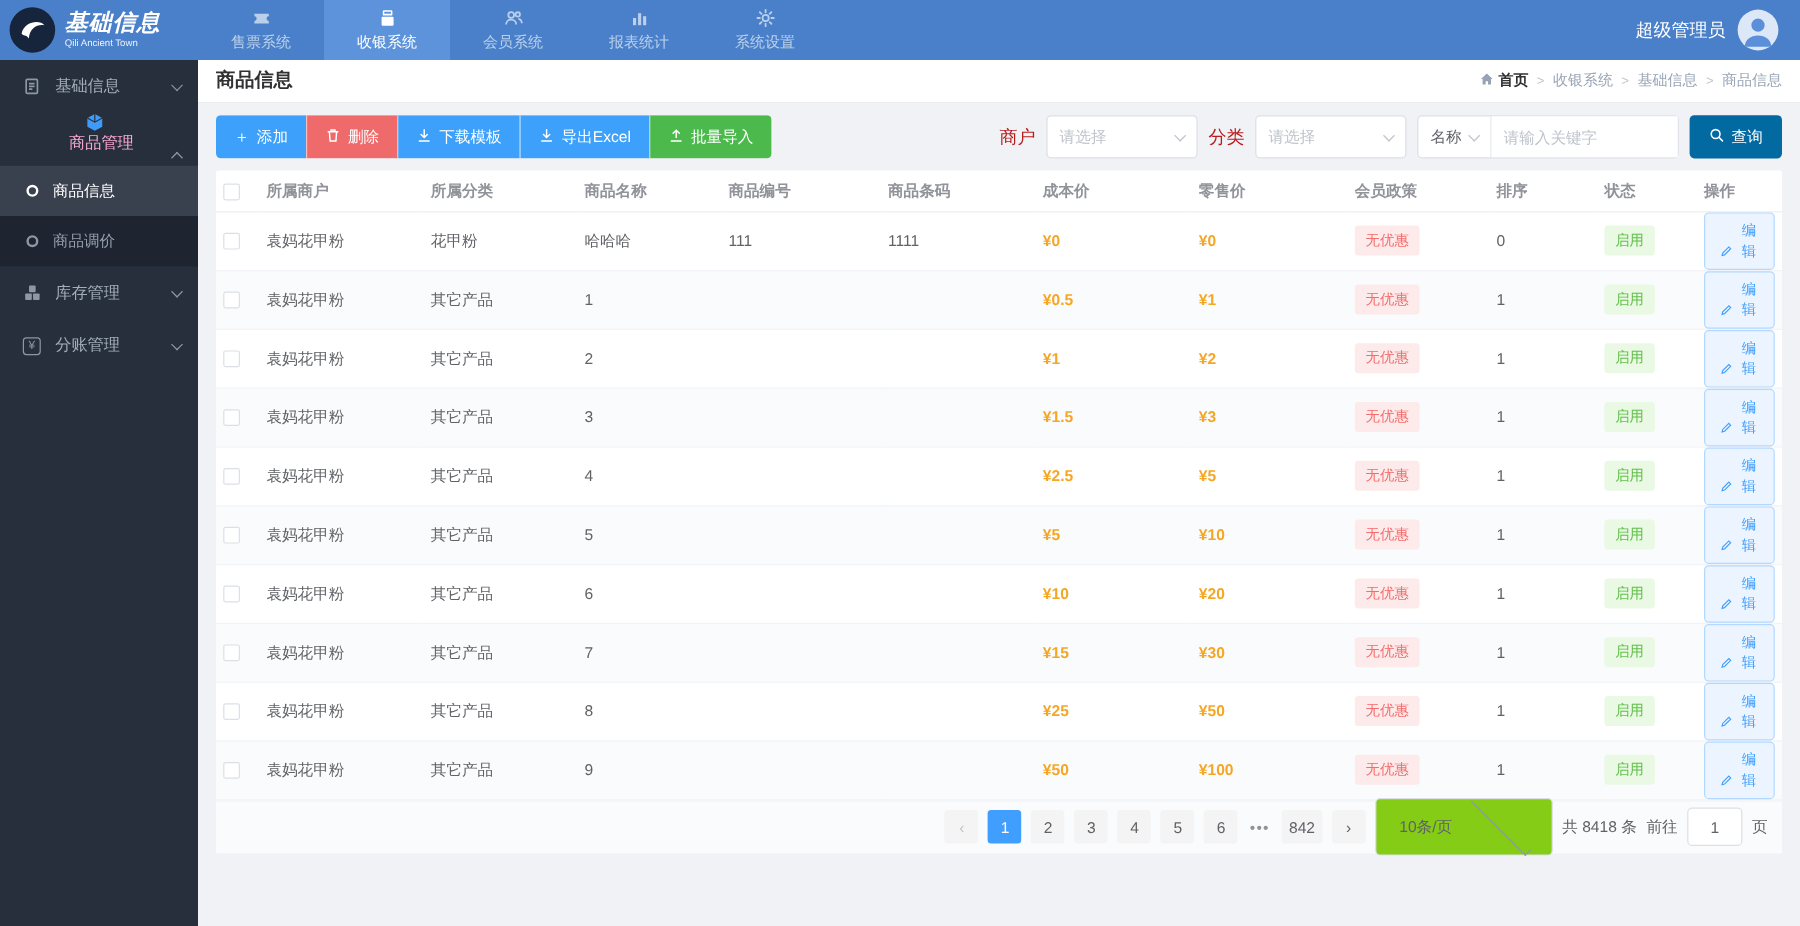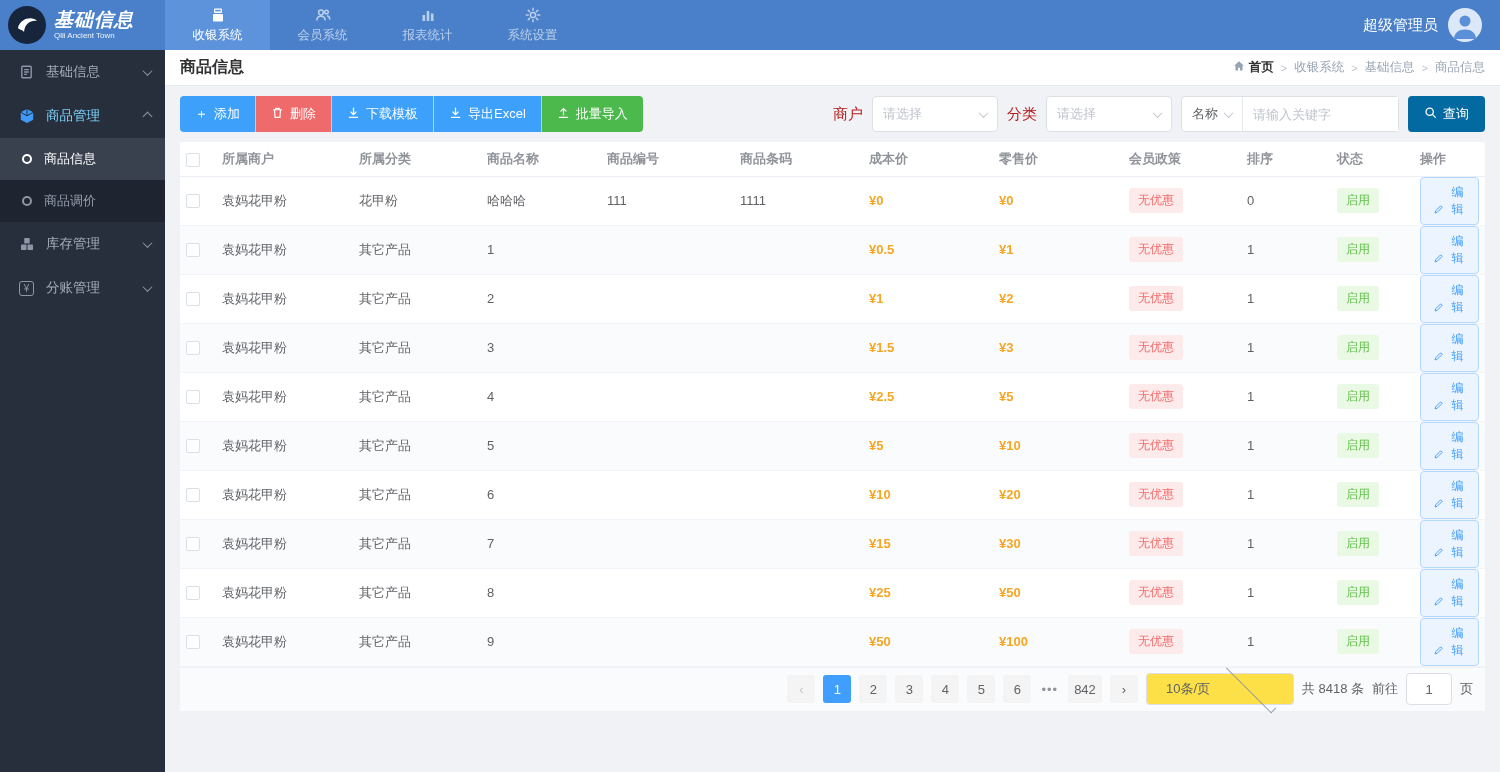--- a/index.html
+++ b/index.html
@@ -18,21 +18,21 @@
   .nav-item.active { background:#5d93da; color:#fff; }
   .nav-item svg { display:block; }
   .topbar-user { margin-left:auto; display:flex; align-items:center; gap:10px; padding-right:18px; color:#fff; font-size:15px; }
   .avatar { width:34px; height:34px; border-radius:50%; background:#dce8f8; display:flex; align-items:center; justify-content:center; overflow:hidden; }
 
   
   .layout { display:flex; height:722px; }
   .sidebar { width:165px; background:#272f3c; flex:0 0 auto; }
   .menu-item { height:44px; display:flex; align-items:center; padding:0 14px 0 18px; color:#a3adb9; font-size:13.5px; cursor:pointer; }
   .menu-item .mi-icon { width:17px; margin-right:11px; display:flex; justify-content:center; color:#8d97a5; }
-  .menu-item.open { color:#7dd3fc; }
+  .menu-item.open { color:#f9a8d4;flex-direction:column; }
   .menu-item.open .mi-icon { color:#3f9bfa; }
   .chev { width:7px; height:7px; border-right:1.5px solid #8d97a5; border-bottom:1.5px solid #8d97a5; margin-left:auto; }
   .chev.down { transform:rotate(45deg) translate(-1px,-1px); }
   .chev.up { transform:rotate(-135deg); }
   .submenu { background:#1e2430; }
   .submenu-item { height:42px; display:flex; align-items:center; padding-left:22px; color:#949eac; font-size:13px; cursor:pointer; }
   .submenu-item .dot { width:10px; height:10px; border:2px solid #8d97a5; border-radius:50%; margin-right:12px; }
   .submenu-item.active { background:#39414f; color:#fff; }
   .submenu-item.active .dot { border-color:#fff; }
   .yen-box { width:15px; height:15px; border:1.4px solid currentColor; border-radius:3px; font-size:10px; line-height:13px; text-align:center; }
@@ -77,21 +77,21 @@
   .badge-policy { display:inline-block; background:#fdeaea; color:#f56c6c; font-size:12px; padding:4px 9px; border-radius:3px; }
   .badge-status { display:inline-block; background:#e9f9e4; color:#61c04a; font-size:12px; padding:4px 9px; border-radius:3px; }
   .btn-edit { background:#ecf5ff; border:1px solid #b3d8ff; color:#409eff; font-size:12px; padding:6px 12px; border-radius:4px; display:inline-flex; align-items:flex-end; gap:5px; cursor:pointer; font-family:inherit; }
 
   
   .pager-bar { height:44px; background:#fafbfc; border-top:1px solid #f0f2f7; display:flex; align-items:center; justify-content:flex-end; gap:8px; padding-right:12px; font-size:13px; color:#606266; }
   .pg-btn { min-width:28px; height:28px; border:none; border-radius:3px; background:#f4f4f5; color:#606266; font-size:13px; cursor:pointer; font-family:inherit; padding:0 6px; }
   .pg-btn.active { background:#409eff; color:#fff; }
   .pg-btn.arrow-prev { color:#c0c4cc; }
   .pg-dots { color:#909399; letter-spacing:1px; padding:0 2px; }
-  .pg-size { height:32px; width:148px; background:#fde047; border:1px solid #dcdfe6; border-radius:4px; display:flex; align-items:center; padding:0 10px; cursor:pointer; }
+  .pg-size { height:48px; width:148px; background:#84cc16; border:1px solid #dcdfe6; border-radius:4px; display:flex; align-items:center; padding:0 10px; cursor:pointer; }
   .pg-size span { flex:1; text-align:center; font-size:13px; color:#606266; }
   .goto-input { width:46px; height:32px; border:1px solid #dcdfe6; border-radius:4px; text-align:center; font-size:13px; color:#606266; outline:none; font-family:inherit; }
 </style>
 </head>
 <body>
 
 <div class="topbar">
   <div class="logo">
     <div class="logo-badge">
       <svg width="26" height="26" viewBox="0 0 26 26">
@@ -99,20 +99,28 @@
           <circle cx="7.5" cy="14.5" r="1.5" fill="#fff"></circle>
         </svg>
     </div>
     <div class="logo-text">
       <div class="logo-title">基础信息</div>
       <div class="logo-sub">Qili Ancient Town</div>
     </div>
   </div>
 
   <div class="nav">
+    <div class="nav-item">
+      <span>
+          <svg width="18" height="16" viewBox="0 0 16 16">
+            <path d="M2 4.5h12v2.1a1.9 1.9 0 0 0 0 3.8v2.1H2v-2.1a1.9 1.9 0 0 0 0-3.8Z" fill="currentColor"></path>
+          </svg>
+        </span>
+      <span>售票系统</span>
+    </div>
     <div class="nav-item active">
       <span>
           <svg width="18" height="16" viewBox="0 0 16 16">
             <rect x="4" y="1.5" width="8" height="4.5" rx="1" fill="currentColor"></rect>
             <rect x="3" y="7" width="10" height="7.5" rx="1" fill="currentColor"></rect>
             <rect x="5.2" y="2.8" width="5.6" height="1.6" fill="#5d93da"></rect>
           </svg>
         </span>
       <span>收银系统</span>
     </div>

